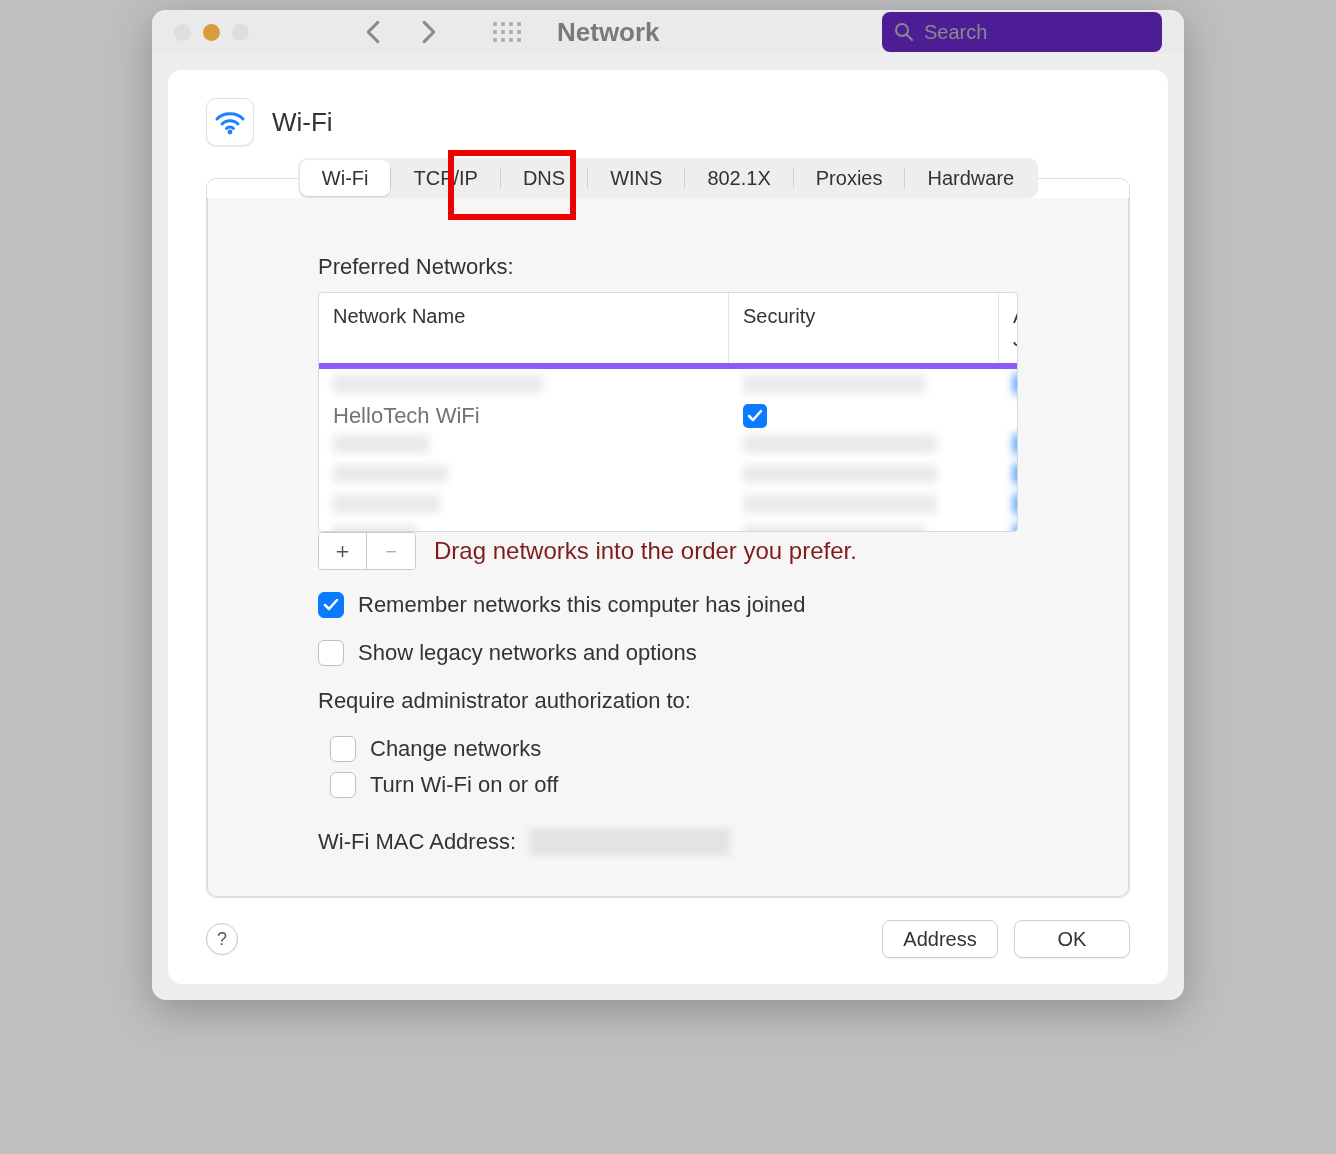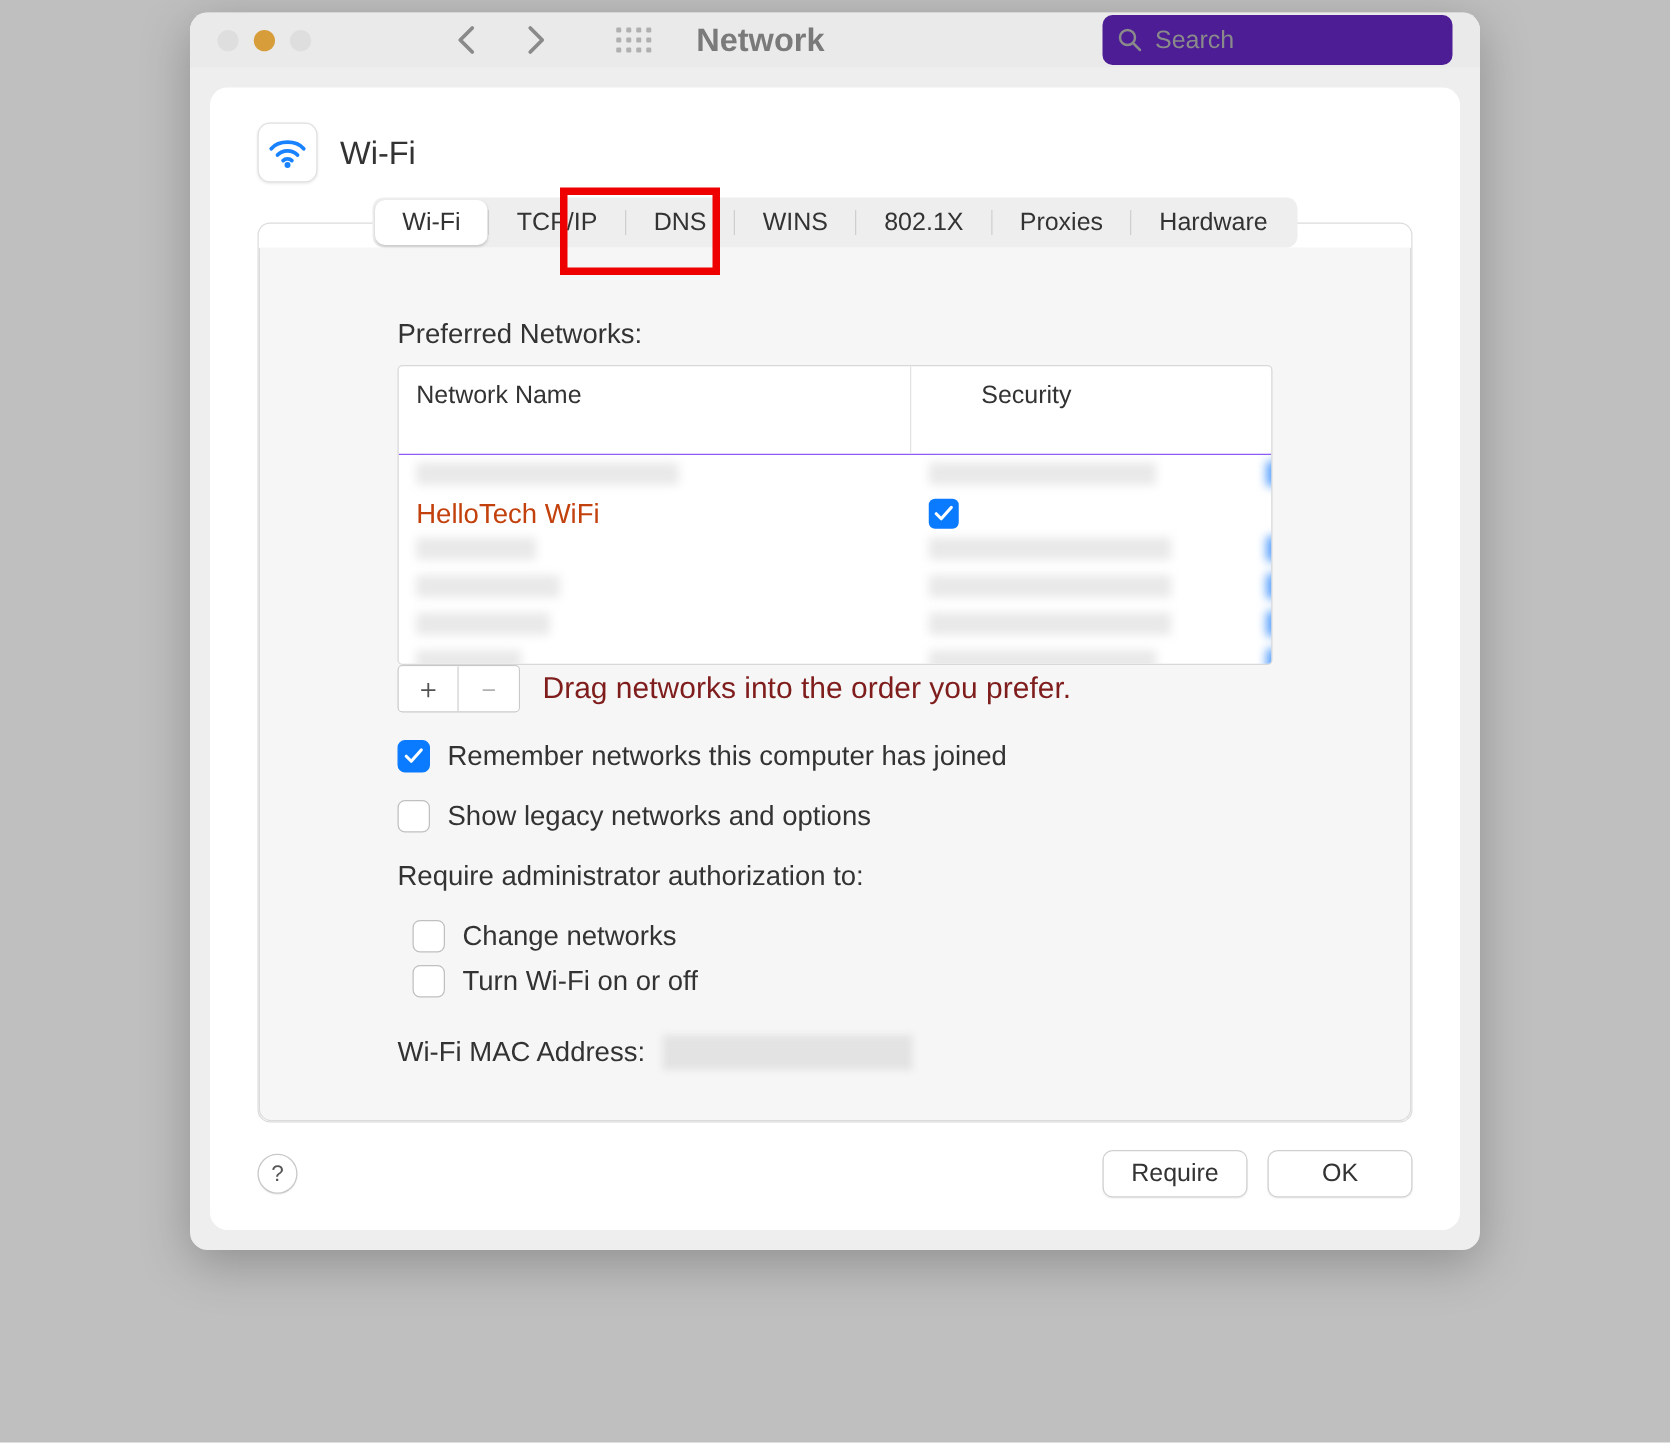--- a/index.html
+++ b/index.html
@@ -196,41 +196,40 @@
       background: #fff;
       border: 1px solid #d8d8d8;
       border-radius: 4px;
       height: 240px;
       overflow: hidden;
       margin-bottom: 0;
     }
     .net-table-header {
       display: grid;
       grid-template-columns: 410px 270px 1fr;
-      border-bottom: 1px solid #8b5cf6;
-      gap: 42px;
+      border-bottom: 6px solid #8b5cf6;
     }
     .net-table-header div {
       padding: 12px 14px;
       font-size: 20px;
       color: #333;
       border-right: 1px solid #e3e3e3;
     }
     .net-table-header div:last-child { border-right:none; }
     .net-row {
       display: grid;
       grid-template-columns: 410px 270px 1fr;
       height: 34px;
       align-items:center;
     }
     .net-row.data { height: 30px; }
     .net-row div {
       padding: 4px 14px;
       font-size: 22px;
-      color: #c2410c;
+      color: #737373;
       display:flex;
       align-items:center;
     }
     .blur-text {
       background: #e9e9e9;
       filter: blur(4px);
       height: 18px;
       width: 70%;
       border-radius:2px;
     }
@@ -553,20 +552,20 @@
         <div class="mac-row">
           <span>Wi-Fi MAC Address:</span>
           <span class="mac-blur"></span>
         </div>
       </div>
     </div>
 
     <div class="footer">
       <div class="help-btn">?</div>
       <div class="footer-btns">
-        <button class="footer-btn">Require</button>
+        <button class="footer-btn">Address</button>
         <button class="footer-btn">OK</button>
       </div>
     </div>
 
   </div>
 
 </div>
 
 </body></html>

